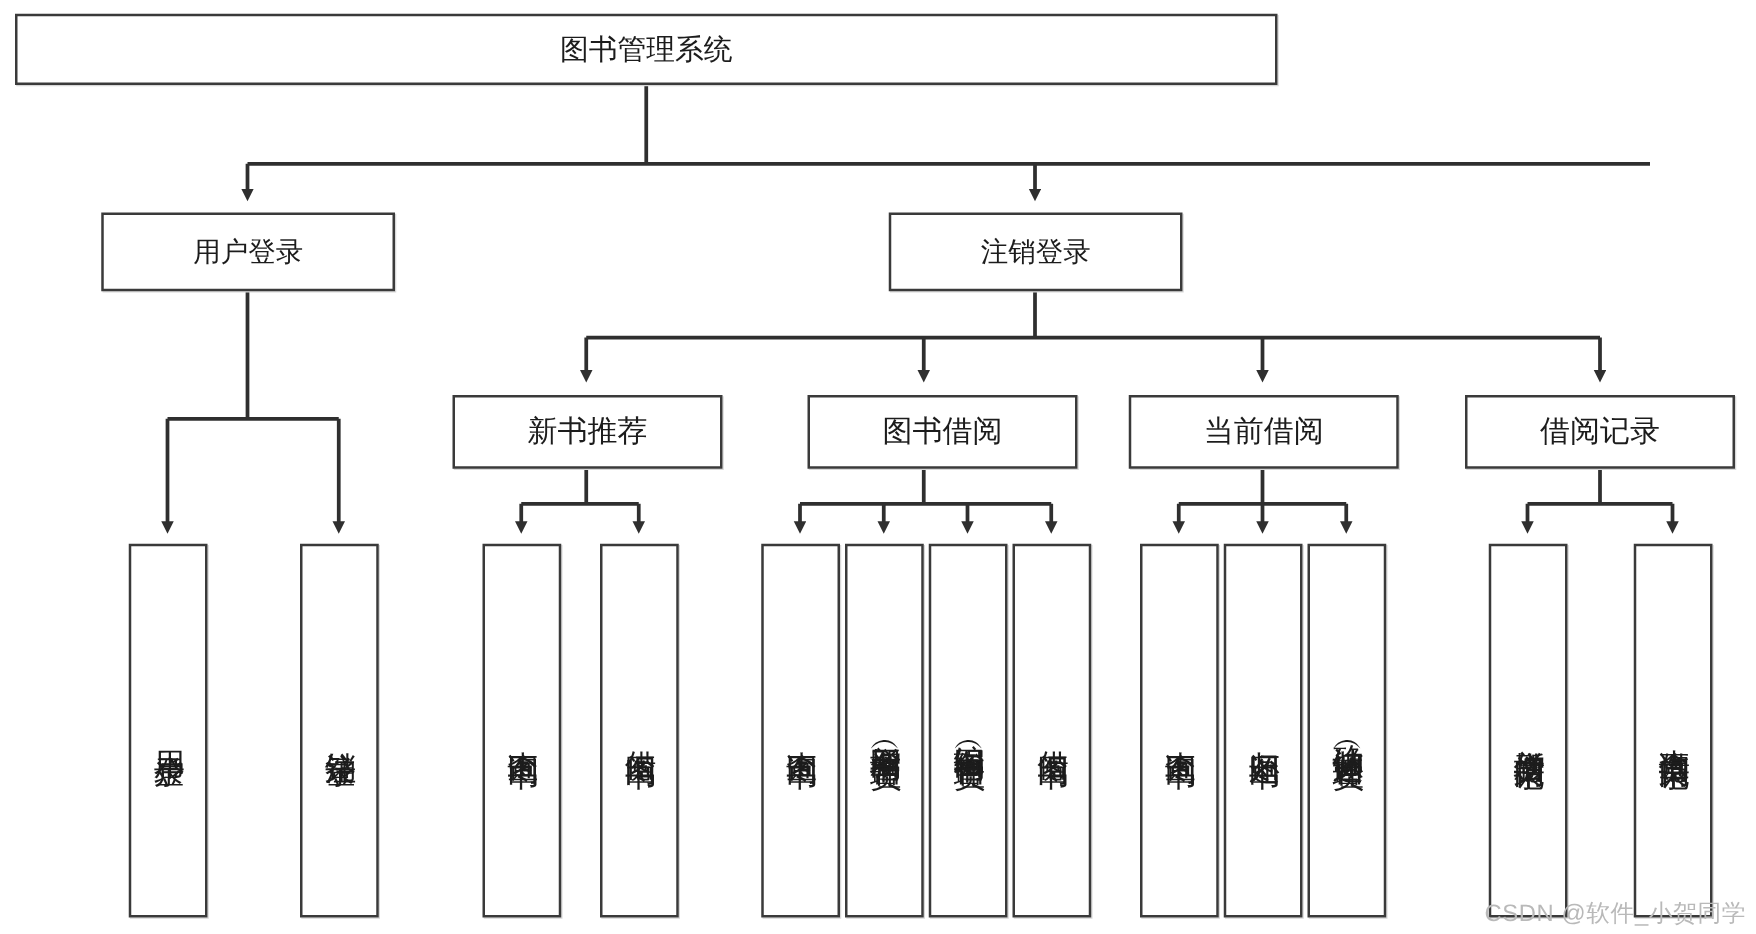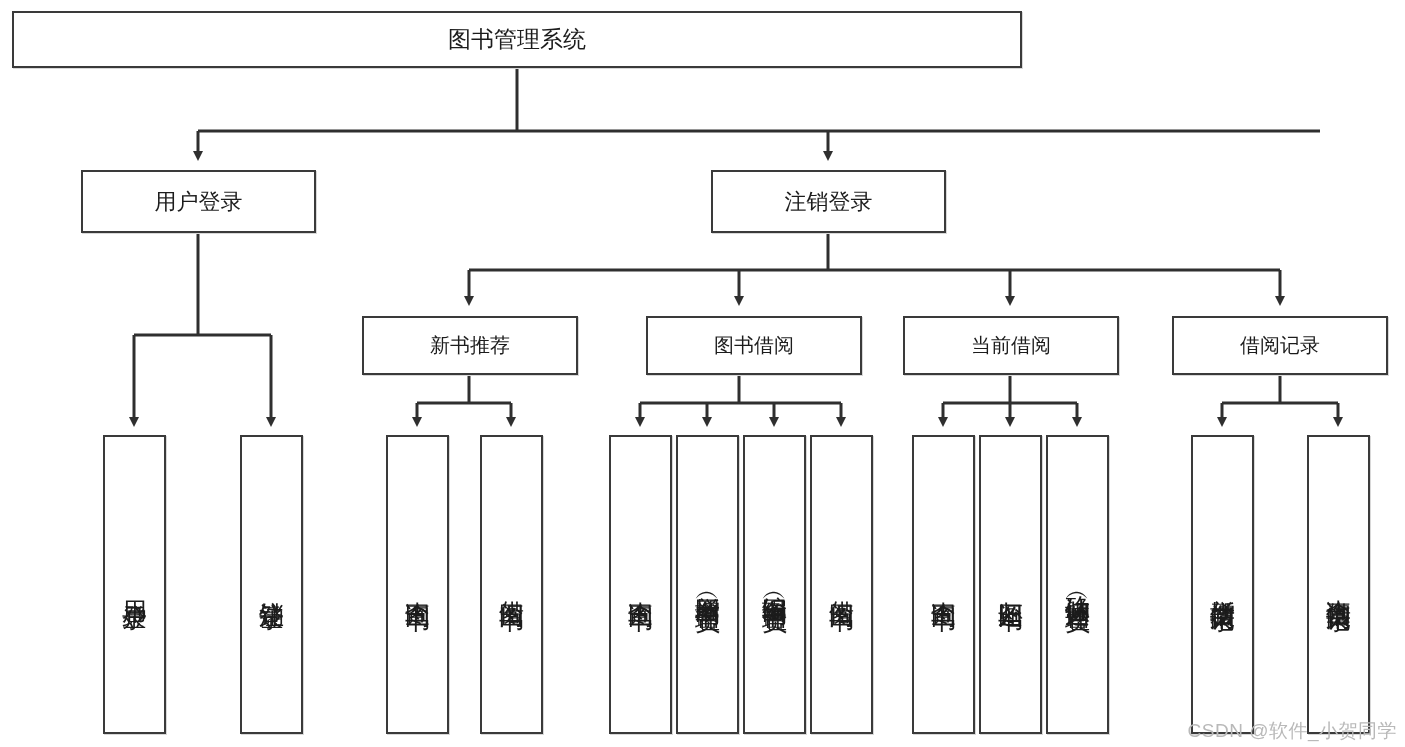--- a/index.html
+++ b/index.html
@@ -42,21 +42,21 @@
     line-height: 1.15;
     white-space: nowrap;
   }
   .node.root {
     font-size: 23px;
   }
   .node.level2 {
     font-size: 22px;
   }
   .node.level3 {
-    font-size: 20px;
+    font-size: 24px;
   }
   .node.leaf {
     align-items: center;
     justify-content: center;
   }
   .node.leaf .label {
     writing-mode: vertical-rl;
     text-orientation: upright;
     font-size: 25px;
     letter-spacing: 2px;

